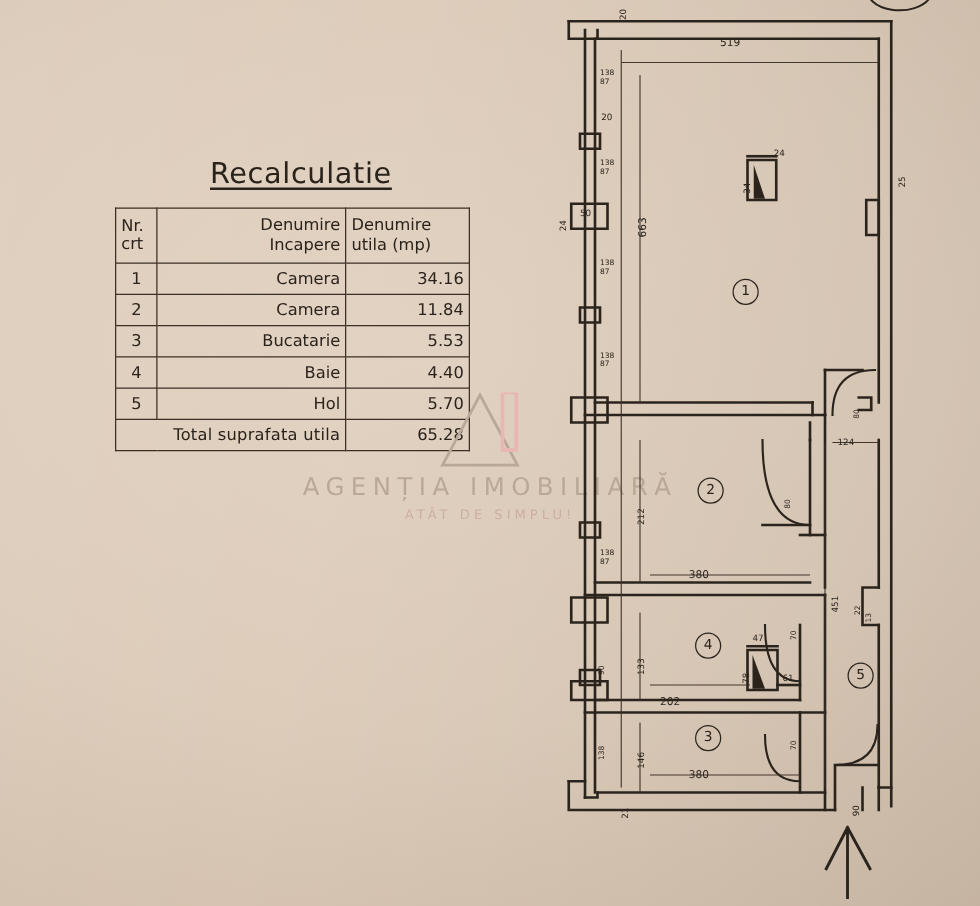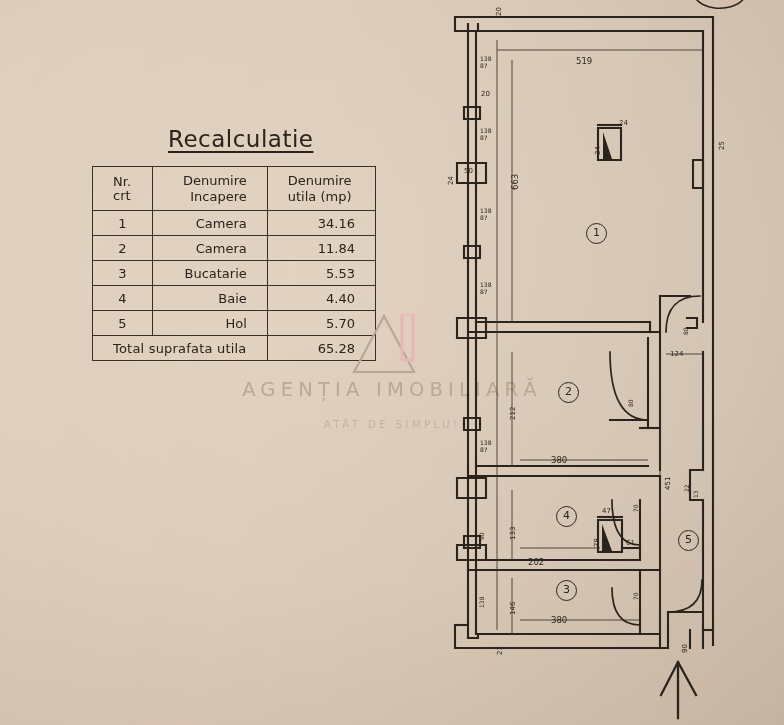--- a/index.html
+++ b/index.html
@@ -33,47 +33,47 @@
   #recap-table{
     position:absolute;left:92px;top:166px;width:284px;
     border-collapse:collapse;
     color:#2a231c;
     background:transparent;
   }
   #recap-table td,#recap-table th{
     border:1.3px solid #3a2f25;
     font-weight:normal;
     font-size:13px;
-    padding:2px 20px;
+    padding:2px 4px;
     font-family:"DejaVu Sans", sans-serif;
   }
   .c-nr{width:26px;text-align:center;font-size:12px;}
   .c-name{width:160px;text-align:right;padding-left:9px;}
   .c-area{width:96px;text-align:right;}
   .hdr-nr{font-size:9.5px;line-height:1.05;text-align:left;padding-left:3px;}
   .hdr-name{font-size:15px;line-height:1.18;padding-left:9px;}
   .hdr-area{font-size:15px;line-height:1.18;padding-left:5px;text-align:left;}
   .row-h{height:25px;}
-  .total-cell{text-align:left;font-size:13px;letter-spacing:.2px;}
+  .total-cell{text-align:right;font-size:13px;letter-spacing:.2px;}
 
   
   #wm{
     position:absolute;left:232px;top:316px;width:320px;height:110px;
     pointer-events:none;
   }
   #wm-logo{position:absolute;left:118px;top:-2px;width:78px;height:62px;}
   #wm-text{
     position:absolute;left:0px;top:62px;width:320px;text-align:center;
     font-size:19.5px;letter-spacing:5.2px;color:#b4a291;opacity:.85;
     font-family:"DejaVu Sans", sans-serif;white-space:nowrap;
   }
   #wm-sub{
     position:absolute;left:0px;top:90px;width:320px;text-align:center;
     font-size:10.5px;letter-spacing:3.2px;color:#c9a79c;opacity:.8;
-    font-family:"DejaVu Sans", sans-serif;white-space:nowrap;margin-top:12px;
+    font-family:"DejaVu Sans", sans-serif;white-space:nowrap;
   }
 
   
   #plan{position:absolute;left:0;top:0;width:784px;height:725px;}
 
   .dimlabel{
     position:absolute;font-size:8.5px;color:#2b241d;
     font-family:"DejaVu Sans", sans-serif;white-space:nowrap;
   }
   .dimlabel.vert{transform:rotate(-90deg);transform-origin:left top;}
@@ -246,21 +246,21 @@
     <path d="M520 460 L648 460"></path>
     <path d="M520 548 L600 548"></path>
     <path d="M520 620 L640 620"></path>
     <path d="M660 354 L660 630"></path>
     <path d="M666 354 L703 354"></path>
   </g>
 </svg>
 
 <div>
 
-  <div class="dimlabel" style="left:576px;top:56px;">519</div>
+  <div class="dimlabel" style="left:576px;top:30px;">519</div>
   <div class="dimlabel vert small" style="left:495px;top:16px;">20</div>
 
   <div class="dimlabel tiny" style="left:480px;top:56px;">138</div>
   <div class="dimlabel tiny" style="left:480px;top:63px;">87</div>
   <div class="dimlabel small" style="left:481px;top:90px;">20</div>
   <div class="dimlabel tiny" style="left:480px;top:128px;">138</div>
   <div class="dimlabel tiny" style="left:480px;top:135px;">87</div>
 
   <div class="dimlabel vert small" style="left:447px;top:185px;">24</div>
   <div class="dimlabel small" style="left:464px;top:167px;">50</div>

